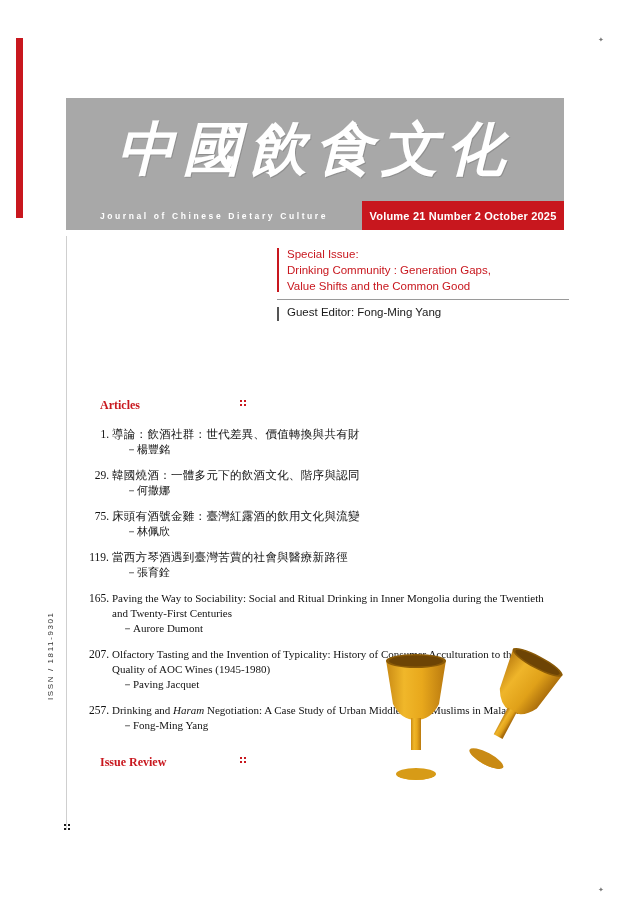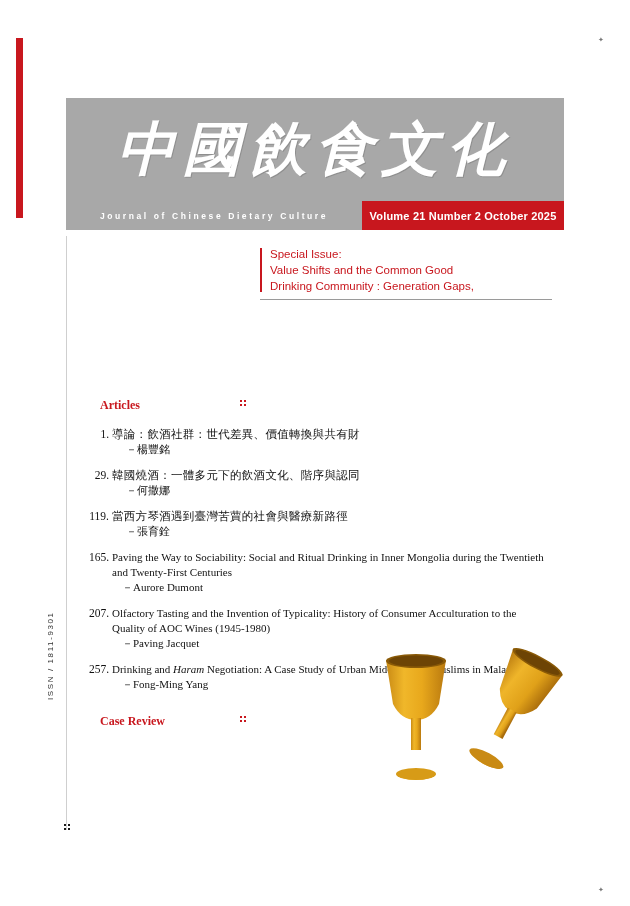--- a/index.html
+++ b/index.html
@@ -104,21 +104,21 @@
     color: #ffffff;
     font-size: 11px;
     font-weight: 700;
     letter-spacing: 0.2px;
     white-space: nowrap;
   }
 
   
   .special {
     position: absolute;
-    left: 260px;
+    left: 277px;
     top: 246px;
     width: 292px;
   }
   .special-bar {
     position: absolute;
     left: 0; top: 2px;
     width: 2px; height: 44px;
     background: #c8171e;
   }
   .special-lines {
@@ -268,24 +268,28 @@
       <div class="band-right">
         <span>Volume 21  Number 2 October 2025</span>
       </div>
     </div>
   </div>
 
   <div class="special">
     <div class="special-bar"></div>
     <div class="special-lines">
       <div>Special Issue:</div>
+      <div>Drinking Community : Generation Gaps,</div>
       <div>Value Shifts and the Common Good</div>
-      <div>Drinking Community : Generation Gaps,</div>
     </div>
     <div class="special-rule"></div>
+    <div class="editor-wrap">
+      <div class="editor-bar"></div>
+      <div class="editor-text">Guest Editor: Fong-Ming Yang</div>
+    </div>
   </div>
 
   <div class="toc">
 
     <div class="section-head">
       <span>Articles</span>
       <span class="dots">
           <i></i>
           <i></i>
           <i></i>
@@ -302,20 +306,27 @@
     </div>
 
     <div class="entry">
       <div class="pg">29.</div>
       <div class="body">
         <span class="title-cjk">韓國燒酒：一體多元下的飲酒文化、階序與認同</span>
         <span class="author">－何撒娜</span>
       </div>
     </div>
 
+    <div class="entry">
+      <div class="pg">75.</div>
+      <div class="body">
+        <span class="title-cjk">床頭有酒號金雞：臺灣紅露酒的飲用文化與流變</span>
+        <span class="author">－林佩欣</span>
+      </div>
+    </div>
 
     <div class="entry">
       <div class="pg">119.</div>
       <div class="body">
         <span class="title-cjk">當西方琴酒遇到臺灣苦蕒的社會與醫療新路徑</span>
         <span class="author">－張育銓</span>
       </div>
     </div>
 
     <div class="entry">
@@ -336,21 +347,21 @@
 
     <div class="entry">
       <div class="pg">257.</div>
       <div class="body">
         <span class="title-lat">Drinking and </span><span class="title-lat ital">Haram</span><span class="title-lat"> Negotiation: A Case Study of Urban Middle-Class Muslims in Malaysia</span>
         <span class="author-lat">－Fong-Ming Yang</span>
       </div>
     </div>
 
     <div class="section-head book-review">
-      <span>Case Review</span>
+      <span>Issue Review</span>
       <span class="dots">
           <i></i>
           <i></i>
           <i></i>
           <i></i>
         </span>
     </div>
 
   </div>
 

